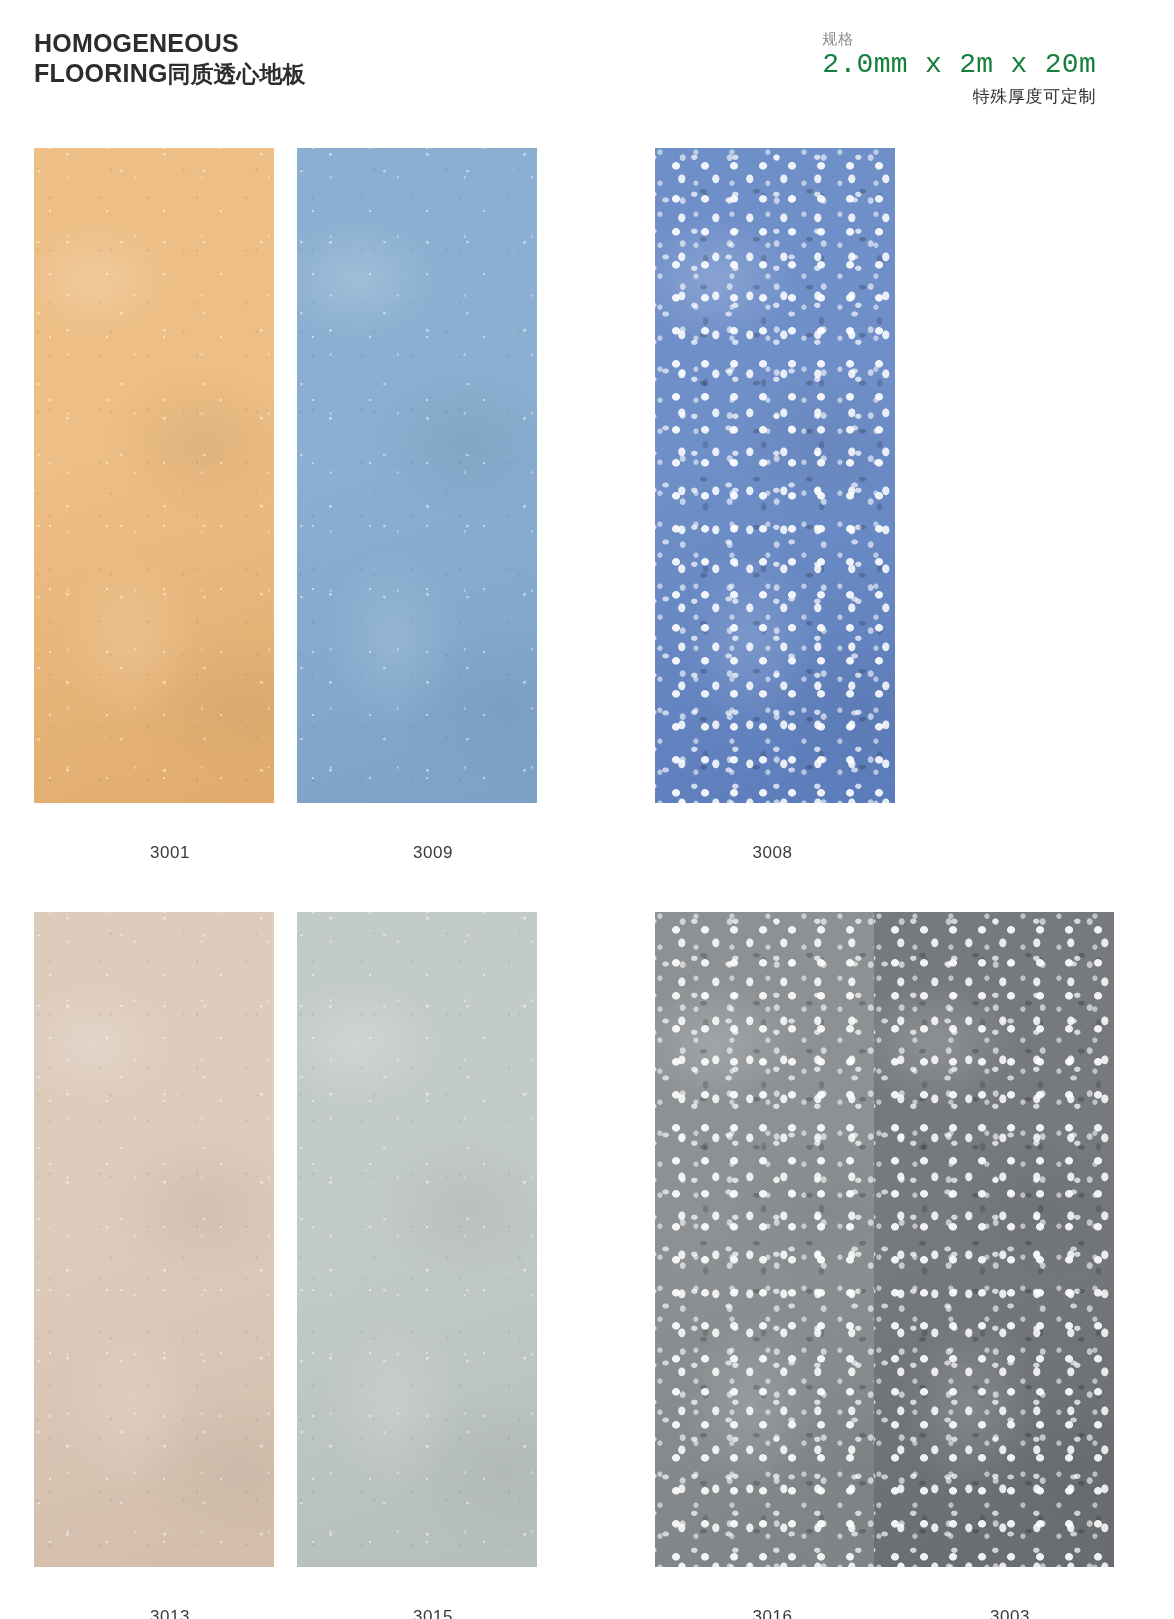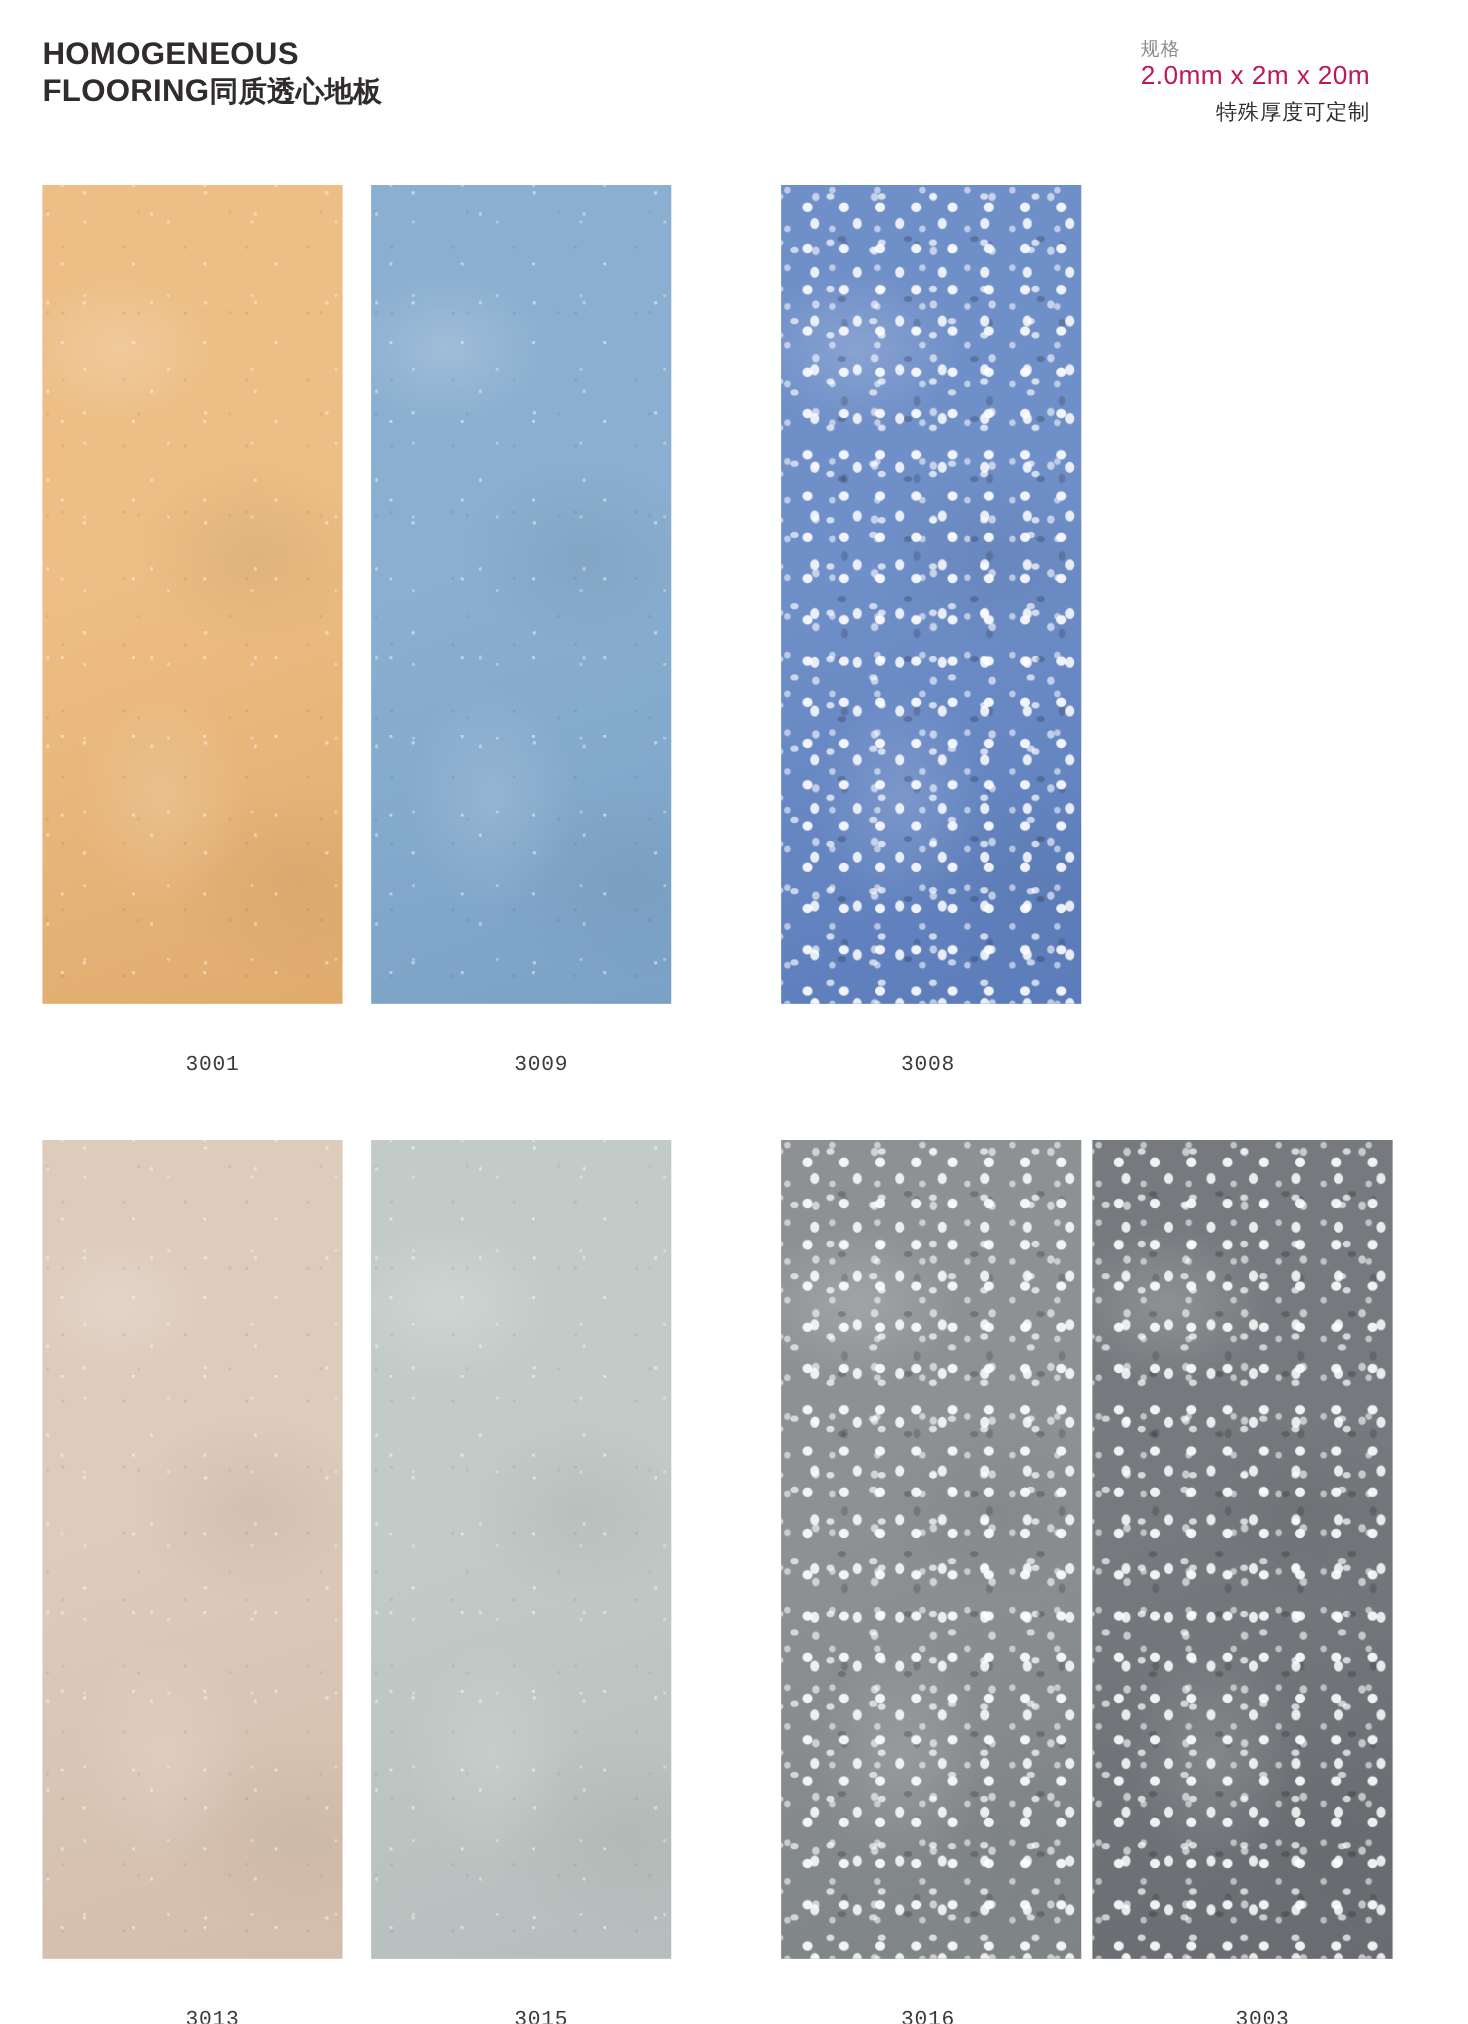--- a/index.html
+++ b/index.html
@@ -39,48 +39,48 @@
     white-space:nowrap;
   }
   .spec-row1 { display:flex; align-items:baseline; justify-content:flex-end;flex-direction:column; }
   .spec-label {
     color:#8d8c8b;
     font-size:15px;
     letter-spacing:1px;
     margin-right:7px;
   }
   .spec-value {
-    color:#be185d;
-    font-size:21px;
+    color:#15803d;
+    font-size:28px;
     letter-spacing:.3px;
+    font-family:Liberation Mono, monospace;
   }
   .spec-row2 {
     color:#2f2c2b;
     font-size:17px;
     letter-spacing:.6px;
     margin-top:5px;
   }
 
   
   .grid {
     position:absolute; left:34px; top:148px;
     width:1072px;
   }
   .row { position:relative; height:764px; }
   .row + .row { }
 
   .cell {
     position:absolute;
     width:272px;
     top:0;
-    font-family:Liberation Mono, monospace;
   }
   .cell-0 { left:0px; }
   .cell-1 { left:263px; }
-  .cell-2 { left:554px;padding-left:37px; }
+  .cell-2 { left:584px;padding-left:37px; }
   .cell-3 { left:840px; }
 
   .swatch {
     position:relative;
     width:240px;
     height:655px;
     overflow:hidden;
     background:#ccc;
   }
   .swatch .base { position:absolute; inset:0; }

